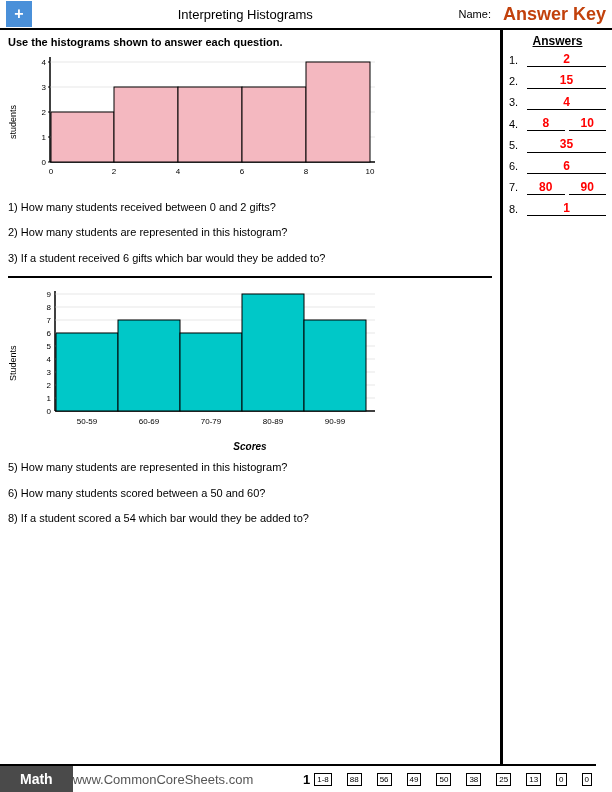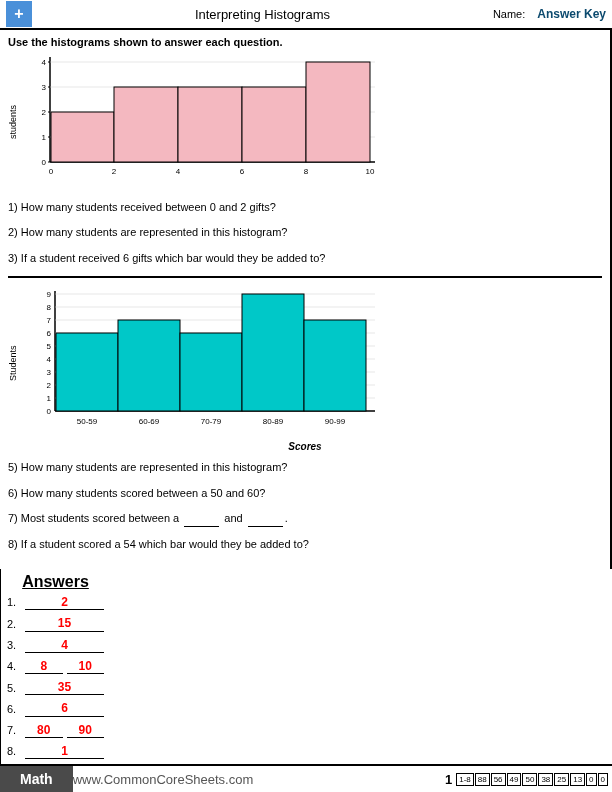--- a/index.html
+++ b/index.html
@@ -37,48 +37,47 @@
       flex: 1;
       text-align: center;
       font-size: 13px;
       font-weight: normal;
     }
     .header-name {
       font-size: 11px;
       margin-right: 12px;
     }
     .answer-key {
-      font-size: 12px;
-      font-weight: bold;
-      color: #0c4a6e;
+      font-size: 18px;
+      font-weight: bold;
+      color: #c2410c;
     }
 
     
     .main {
       display: flex;
       height: calc(792px - 30px - 28px);
-      flex-direction: column;
     }
 
     
     .content {
       flex: 1;
       padding: 6px 8px;
       border-right: 2px solid #000;
     }
 
     
     .answers-panel {
       width: 110px;
       padding: 4px 6px;
       border-left: 1px solid #000;
     }
     .answers-title {
       text-align: center;
-      font-size: 16px;
+      font-size: 12px;
       font-weight: bold;
       text-decoration: underline;
       margin-bottom: 4px;
     }
     .answer-item {
       display: flex;
       align-items: center;
       margin-bottom: 6px;
       font-size: 11px;
     }
@@ -165,21 +164,21 @@
       border: none;
       border-top: 2px solid #000;
       margin: 8px 0;
     }
 
     
     .footer {
       position: absolute;
       bottom: 0;
       left: 0;
-      right: 0;
+      right: 16px;
       height: 28px;
       border-top: 2px solid #000;
       display: flex;
       align-items: center;
     }
     .footer-math {
       background: #4a4a4a;
       color: white;
       font-size: 14px;
       font-weight: bold;
@@ -195,21 +194,21 @@
     }
     .footer-page {
       font-size: 13px;
       font-weight: bold;
       margin-right: 4px;
     }
     .footer-stats {
       font-size: 8px;
       margin-right: 4px;
       display: flex;
-      gap: 1px;
+      gap: 15px;
     }
     .stat-box {
       border: 1px solid #000;
       padding: 1px 2px;
     }
   </style>
 </head>
 <body>
 
 <div class="header">
@@ -345,26 +344,20 @@
       <div class="x-axis-label"><strong>Scores</strong></div>
     </div>
 
     <div class="question">
       <span class="q-num">5)</span>
       <span>How many students are represented in this histogram?</span>
     </div>
     <div class="question">
       <span class="q-num">6)</span>
       <span>How many students scored between a 50 and 60?</span>
-    </div>
-    <div class="question">
-      <span class="q-num">7)</span>
-      <span>Most students scored between a</span>
-      <span class="blank">&nbsp;</span> and
-      <span class="blank">&nbsp;</span><span>.</span>
     </div>
     <div class="question">
       <span class="q-num">8)</span>
       <span>If a student scored a 54 which bar would they be added to?</span>
     </div>
 
   </div>
 
   <div class="answers-panel">
     <div class="answers-title">Answers</div>

